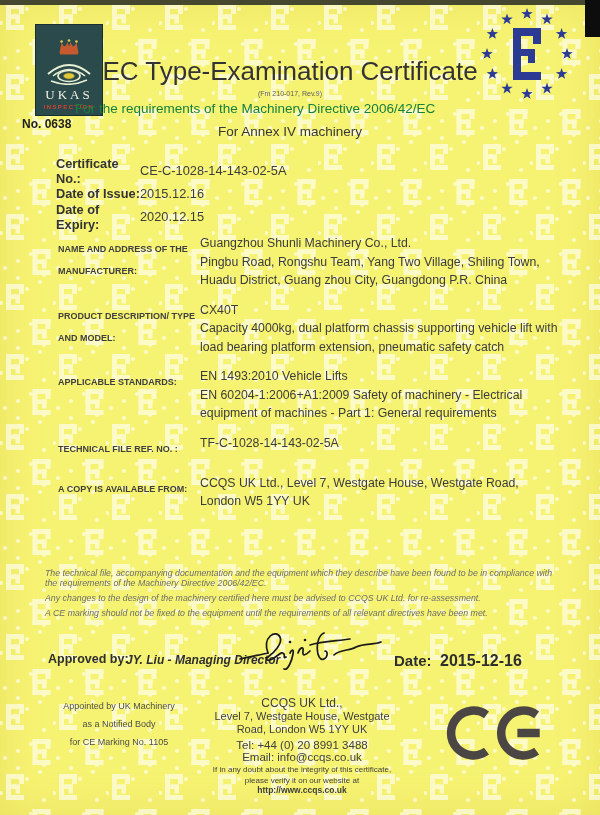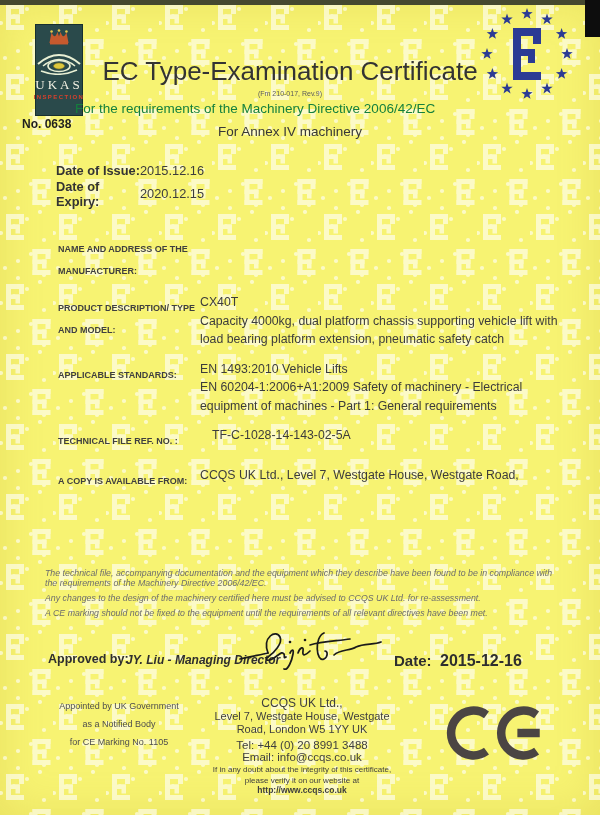--- a/index.html
+++ b/index.html
@@ -10,23 +10,23 @@
     box-shadow:inset 0 0 40px rgba(190,170,40,.25);
   }
   .abs{position:absolute;}
   .watermark{position:absolute;left:0;top:0;}
 
   
   .top-strip{left:0;top:0;width:600px;height:5px;background:#45482f;}
   .corner-mark{left:585px;top:0;width:15px;height:37px;background:#0d0d0d;}
 
   
-  .ukas-box{left:35px;top:24px;width:48px;height:92px;background:#2a4a4b;
+  .ukas-box{left:35px;top:24px;width:68px;height:92px;background:#2a4a4b;
     border:1px solid #17302f;display:flex;flex-direction:column;align-items:center;
-    padding-top:3px;box-sizing:border-box;}
+    padding-top:13px;box-sizing:border-box;}
   .ukas-name{color:#f4f2e4;font-family:"Liberation Serif",serif;font-size:13px;
     letter-spacing:3px;margin-top:2px;}
   .ukas-sub{color:#d8402c;font-size:6px;letter-spacing:1.4px;margin-top:1px;font-weight:bold;}
   .nb-number{left:22px;top:117px;width:98px;text-align:left;font-weight:bold;
     font-size:12px;color:#1f1f1f;}
 
   
   .title{left:75px;top:56px;width:430px;text-align:center;font-size:26px;color:#333;}
   .form-ref{left:75px;top:90px;width:430px;text-align:center;font-size:7px;color:#5a5a5a;}
   .sub1{left:75px;top:101px;width:430px;text-align:left;font-size:13.5px;color:#15803d;}
@@ -36,21 +36,21 @@
   .cert-fields{left:56px;top:159px;}
   .cf-row{display:flex;height:23px;align-items:center;font-size:12.8px;}
   .cf-label{font-weight:bold;width:84px;color:#333;}
 
   
   .sections{left:58px;top:234px;width:502px;}
   .sec{display:flex;margin-bottom:11px;}
   .sec-label{flex:0 0 142px;font-size:9px;font-weight:bold;line-height:22px;
     padding-top:4px;color:#3f3f3f;}
   .sec-lines{font-size:12.3px;line-height:18.5px;color:#3c3c3c;}
-  .sec-tech{margin-bottom:14px;gap:12px;}
+  .sec-tech{margin-bottom:14px;}
 
   
   .legal{left:45px;top:568px;width:517px;font-size:8.8px;font-style:italic;
     color:#6d6d6d;line-height:10.3px;}
   .legal p{margin:0 0 4.5px 0;}
 
   
   .ap-label{left:48px;top:652px;font-size:12.5px;font-weight:bold;color:#2e2e2e;}
   .ap-name{left:126px;top:653px;font-size:12px;font-weight:bold;font-style:italic;color:#2e2e2e;}
   .ap-sig{left:238px;top:628px;}
@@ -155,32 +155,41 @@
     </g>
   </svg>
 
   <div class="abs title">EC Type-Examination Certificate</div>
   <div class="abs form-ref">(Fm 210-017, Rev.9)</div>
   <div class="abs sub1">For the requirements of the Machinery Directive 2006/42/EC</div>
   <div class="abs sub2">For Annex IV machinery</div>
 
   <div class="abs cert-fields">
     <div class="cf-row">
+      <span class="cf-label">Certificate No.:</span>
+      <span class="cf-value">CE-C-1028-14-143-02-5A</span>
+    </div>
+    <div class="cf-row">
       <span class="cf-label">Date of Issue:</span>
       <span class="cf-value">2015.12.16</span>
     </div>
     <div class="cf-row">
       <span class="cf-label">Date of Expiry:</span>
       <span class="cf-value">2020.12.15</span>
     </div>
   </div>
 
   <div class="abs sections">
     <div class="sec">
       <div class="sec-label">NAME AND ADDRESS OF THE MANUFACTURER:</div>
+      <div class="sec-lines">
+        <div>Guangzhou Shunli Machinery Co., Ltd.</div>
+        <div>Pingbu Road, Rongshu Team, Yang Two Village, Shiling Town,</div>
+        <div>Huadu District, Guang zhou City, Guangdong P.R. China</div>
+      </div>
     </div>
     <div class="sec">
       <div class="sec-label">PRODUCT DESCRIPTION/ TYPE AND MODEL:</div>
       <div class="sec-lines">
         <div>CX40T</div>
         <div>Capacity 4000kg, dual platform chassis supporting vehicle lift with</div>
         <div>load bearing platform extension, pneumatic safety catch</div>
       </div>
     </div>
     <div class="sec">
@@ -194,20 +203,21 @@
     <div class="sec sec-tech">
       <div class="sec-label">TECHNICAL FILE REF. NO. :</div>
       <div class="sec-lines">
         <div>TF-C-1028-14-143-02-5A</div>
       </div>
     </div>
     <div class="sec">
       <div class="sec-label">A COPY IS AVAILABLE FROM:</div>
       <div class="sec-lines">
         <div>CCQS UK Ltd., Level 7, Westgate House, Westgate Road,</div>
+        <div>London W5 1YY UK</div>
       </div>
     </div>
   </div>
 
   <div class="abs legal">
     <p>The technical file, accompanying documentation and the equipment which they describe have been found to be in compliance with the requirements of the Machinery Directive 2006/42/EC.</p>
     <p>Any changes to the design of the machinery certified here must be advised to CCQS UK Ltd. for re-assessment.</p>
     <p>A CE marking should not be fixed to the equipment until the requirements of all relevant directives have been met.</p>
   </div>
 
@@ -223,21 +233,21 @@
       <path d="M72 17 C84 13 100 13 112 11"></path>
       <path d="M96 27 C102 21 112 23 118 19 C126 15 136 17 143 14"></path>
     </g>
     <circle cx="52" cy="14" r="1.3" fill="#1a1a1a"></circle>
     <circle cx="67" cy="12" r="1.3" fill="#1a1a1a"></circle>
   </svg>
   <div class="abs ap-date-label">Date:</div>
   <div class="abs ap-date">2015-12-16</div>
 
   <div class="abs f-left">
-    <div>Appointed by UK Government</div>
+    <div>Appointed by UK Machinery</div>
     <div>as a Notified Body</div>
     <div>for CE Marking No. 1105</div>
   </div>
 
   <div class="abs f-center">
     <div class="fc-company">CCQS UK Ltd.,</div>
     <div class="fc-addr">Level 7, Westgate House, Westgate</div>
     <div class="fc-addr">Road, London W5 1YY UK</div>
     <div class="fc-tel">Tel: +44 (0) 20 8991 3488</div>
     <div class="fc-email">Email: info@ccqs.co.uk</div>

